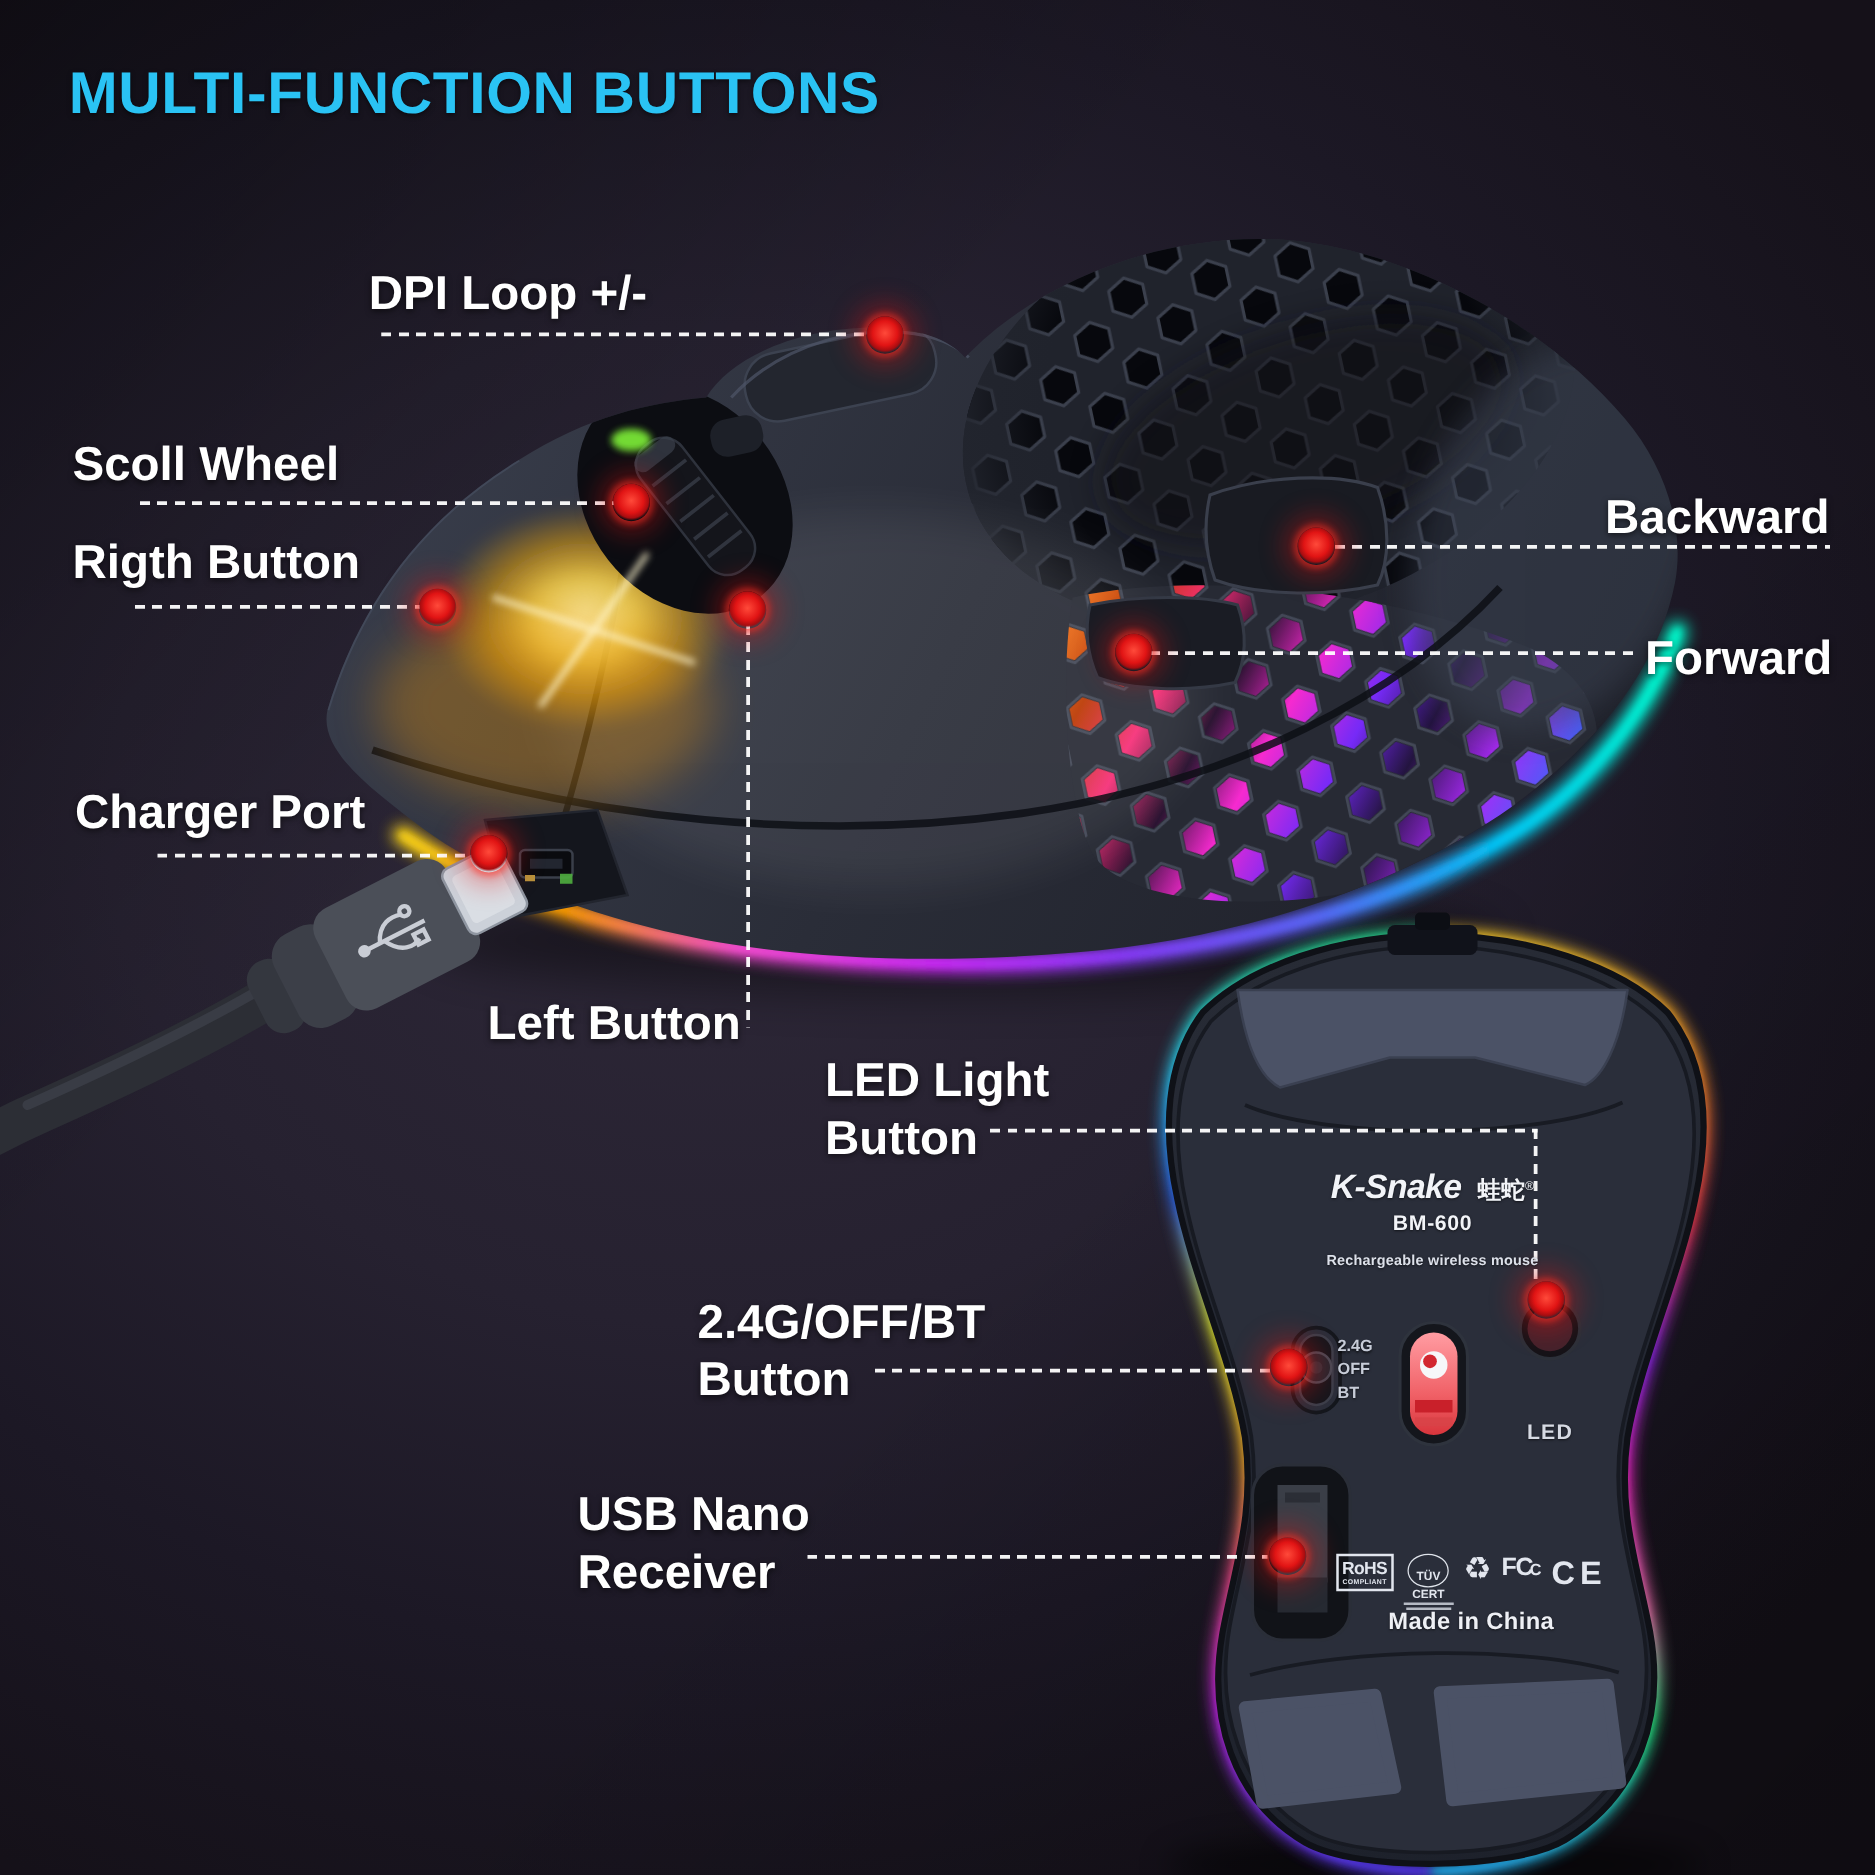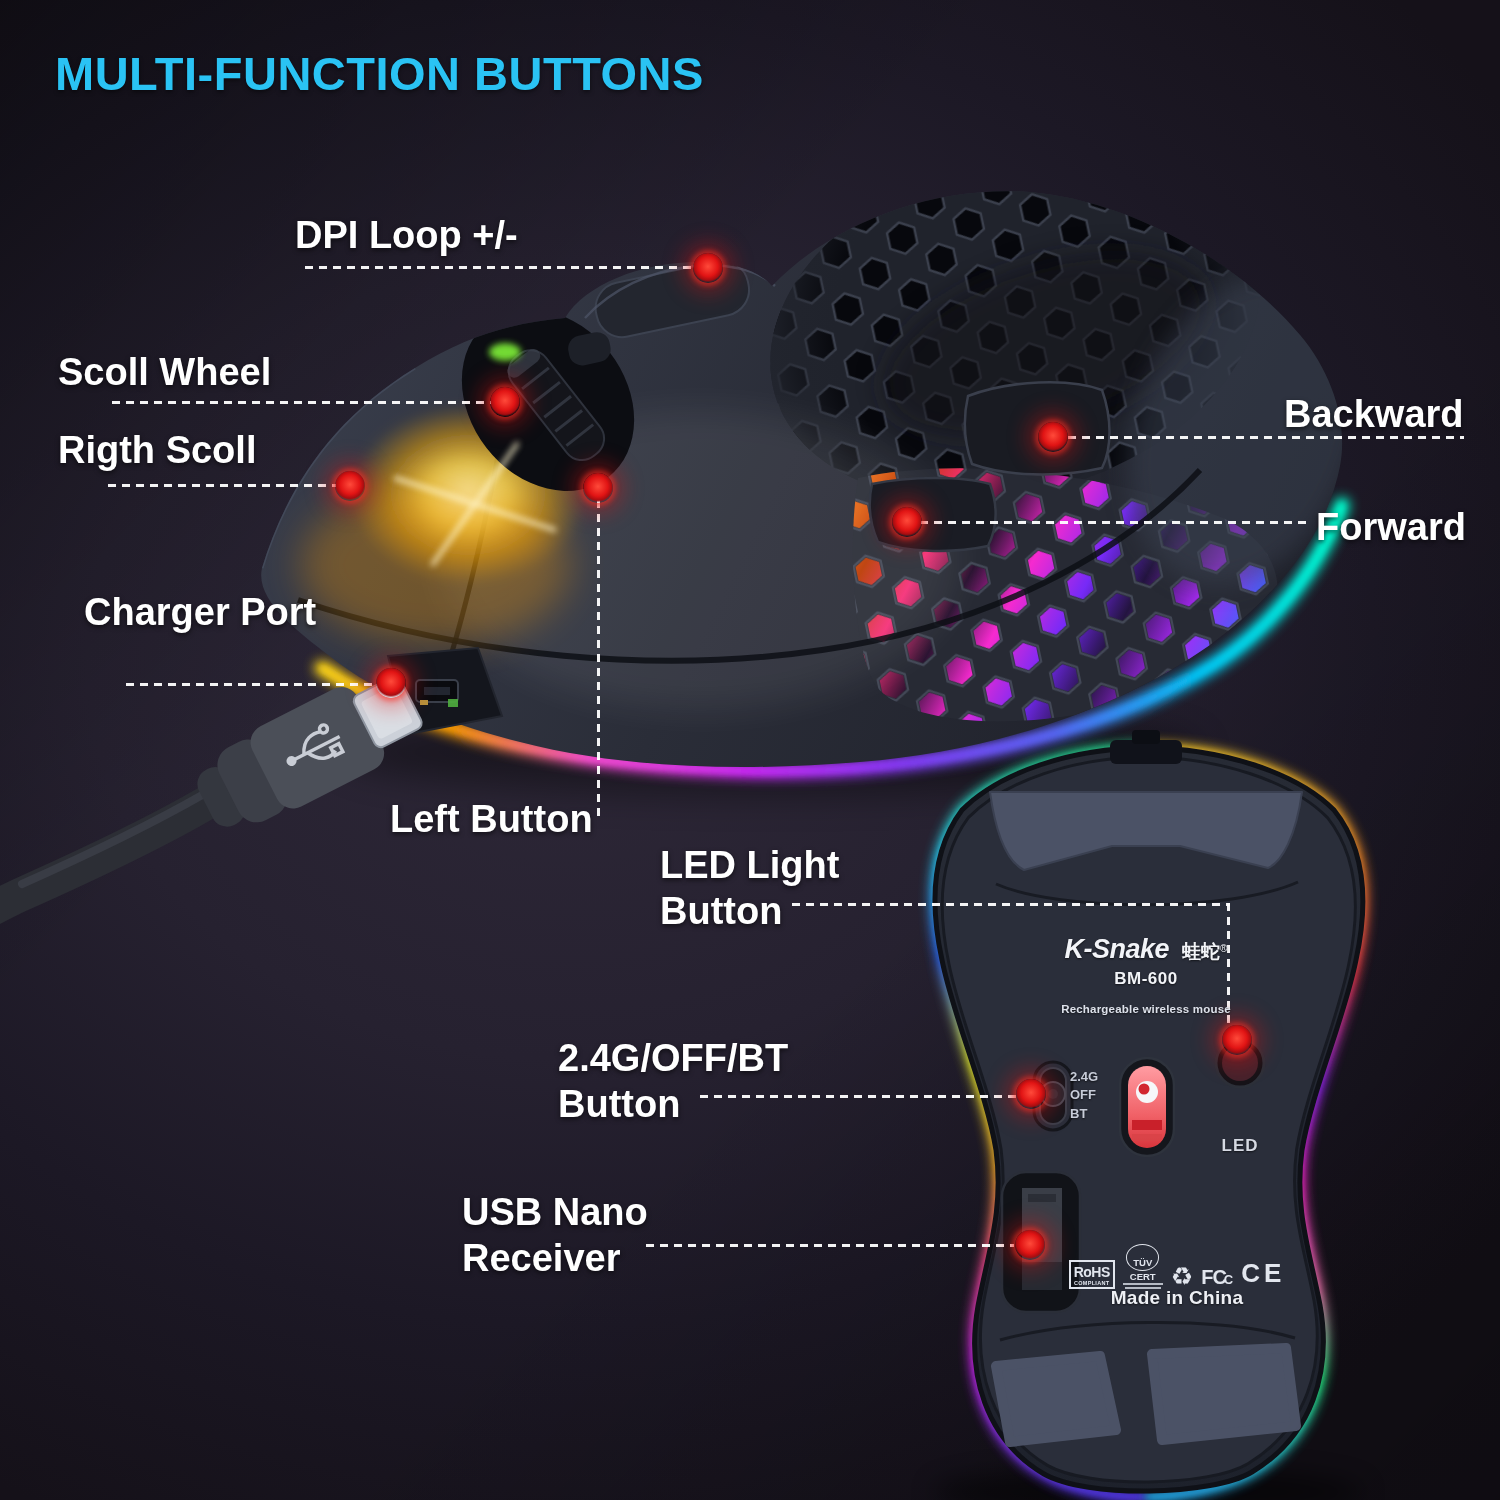--- a/index.html
+++ b/index.html
@@ -33,21 +33,21 @@
   .bm-text{position:absolute;z-index:5;color:#f2f4f8;text-align:center;text-shadow:0 1px 2px rgba(0,0,0,.6);}
   .logo-line{left:1040px;top:934px;width:212px;}
   .brand{display:inline;font-style:italic;font-weight:700;font-size:27px;letter-spacing:-.5px;}
   .brand-cn{display:inline;font-weight:700;font-size:19px;margin-left:13px;}
   .brand-reg{font-size:10px;vertical-align:super;}
   .model{left:1040px;top:969px;width:212px;font-size:17px;font-weight:700;letter-spacing:.5px;}
   .subtitle{left:1040px;top:1003px;width:212px;font-size:11.5px;font-weight:700;letter-spacing:.2px;color:#dde1ea;}
   .sw-lbl{position:absolute;z-index:5;font-size:13px;font-weight:700;color:#c7ccd8;text-shadow:0 1px 2px rgba(0,0,0,.6);text-align:center;}
   .led-lbl{left:1212px;top:1136px;width:56px;font-size:17px;font-weight:700;letter-spacing:1px;color:#d6dae3;}
   .certs{position:absolute;z-index:5;left:1062px;top:1243px;width:230px;height:46px;
-    display:flex;align-items:flex-end;justify-content:center;gap:8px;color:#e2e6ee;}
+    display:flex;align-items:flex-start;justify-content:center;gap:8px;color:#e2e6ee;}
   .rohs{border:2px solid #e2e6ee;padding:2px 3px 1px;text-align:center;line-height:1;}
   .rohs-t{font-size:14px;font-weight:700;letter-spacing:-.5px;}
   .rohs-b{font-size:5.5px;font-weight:700;letter-spacing:.3px;display:block;margin-top:1px;}
   .tuv{text-align:center;line-height:1;}
   .tuv-t{display:inline-block;font-size:9.5px;font-weight:700;border:1.5px solid #dfe3ea;border-radius:50%;padding:13px 6px 2px;}
   .tuv-c{font-size:9.5px;font-weight:700;margin-top:1px;}
   .tuv-bar{height:2.5px;background:#cfd4de;opacity:.85;margin:1.5px auto 0;}
   .recycle{font-size:25px;line-height:1;}
   .fcc{font-size:20px;font-weight:700;letter-spacing:-1px;}
   .fcc-small{font-size:13px;font-weight:700;margin-left:-2px;}
@@ -320,33 +320,33 @@
   <div class="title">MULTI-FUNCTION BUTTONS</div>
 
   <div class="lbl" style="left:295px;top:213px;">DPI Loop +/-</div>
   <div class="dash-h" style="left:305px;top:266px;width:390px;"></div>
   <div class="dot" style="left:708px;top:268px;"></div>
 
   <div class="lbl" style="left:58px;top:350px;">Scoll Wheel</div>
   <div class="dash-h" style="left:112px;top:401px;width:380px;"></div>
   <div class="dot" style="left:505px;top:402px;"></div>
 
-  <div class="lbl" style="left:58px;top:428px;">Rigth Scoll</div>
+  <div class="lbl" style="left:58px;top:428px;">Rigth Button</div>
   <div class="dash-h" style="left:108px;top:484px;width:228px;"></div>
   <div class="dot" style="left:350px;top:486px;"></div>
 
   <div class="lbl" style="left:1284px;top:392px;">Backward</div>
   <div class="dash-h" style="left:1068px;top:436px;width:396px;"></div>
   <div class="dot" style="left:1053px;top:437px;"></div>
 
   <div class="lbl" style="left:1316px;top:505px;">Forward</div>
   <div class="dash-h" style="left:920px;top:521px;width:392px;"></div>
   <div class="dot" style="left:907px;top:522px;"></div>
 
-  <div class="lbl" style="left:60px;top:590px;margin-left:24px;">Charger Port</div>
+  <div class="lbl" style="left:60px;top:628px;">Charger Port</div>
   <div class="dash-h" style="left:126px;top:683px;width:250px;"></div>
   <div class="dot" style="left:391px;top:683px;"></div>
 
   <div class="lbl" style="left:390px;top:797px;">Left Button</div>
   <div class="dash-v" style="left:597px;top:500px;height:322px;"></div>
   <div class="dot" style="left:598px;top:488px;"></div>
 
   <div class="lbl" style="left:660px;top:843px;">
     <span>LED Light</span>
     <span>Button</span>

